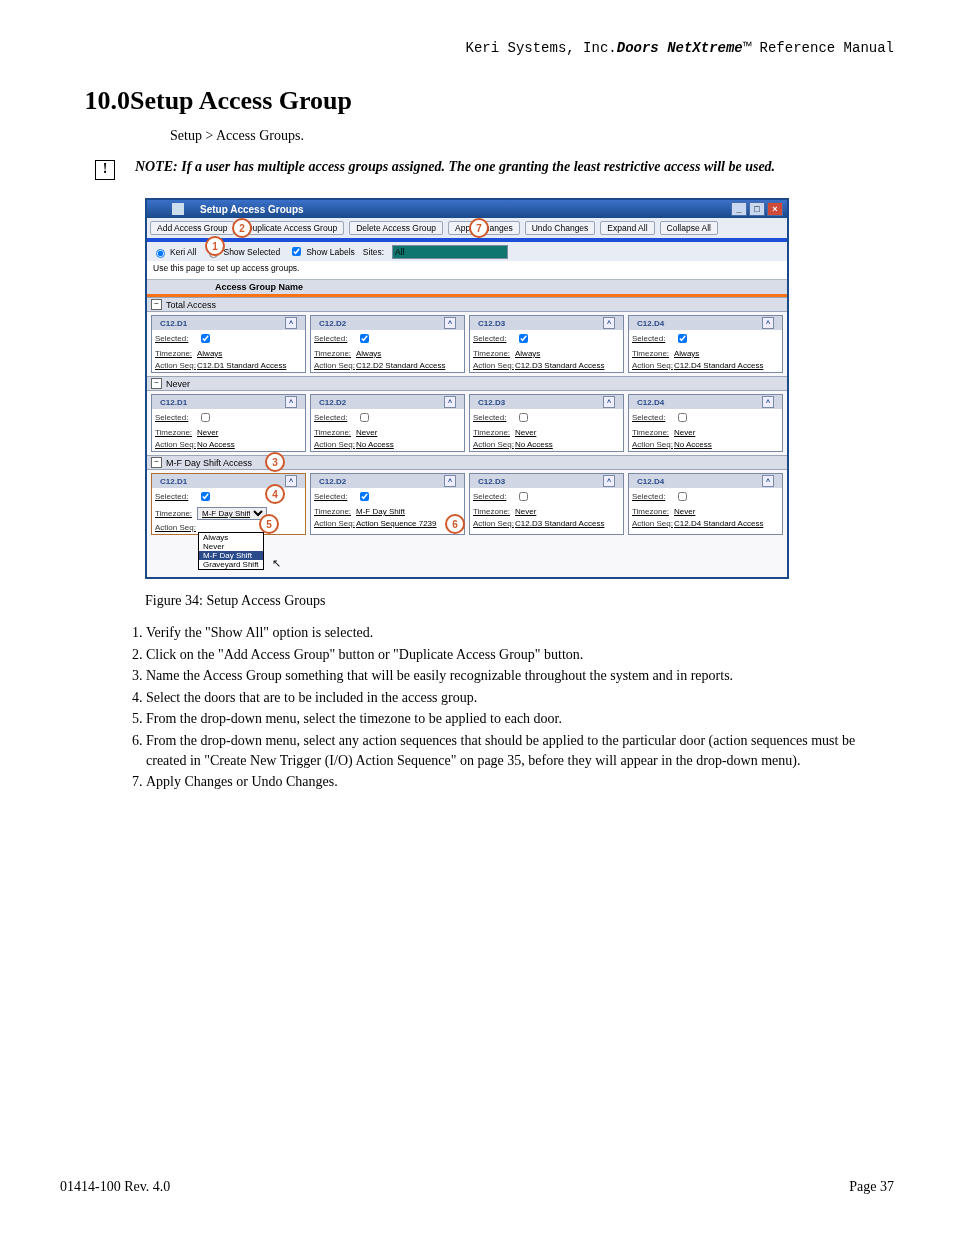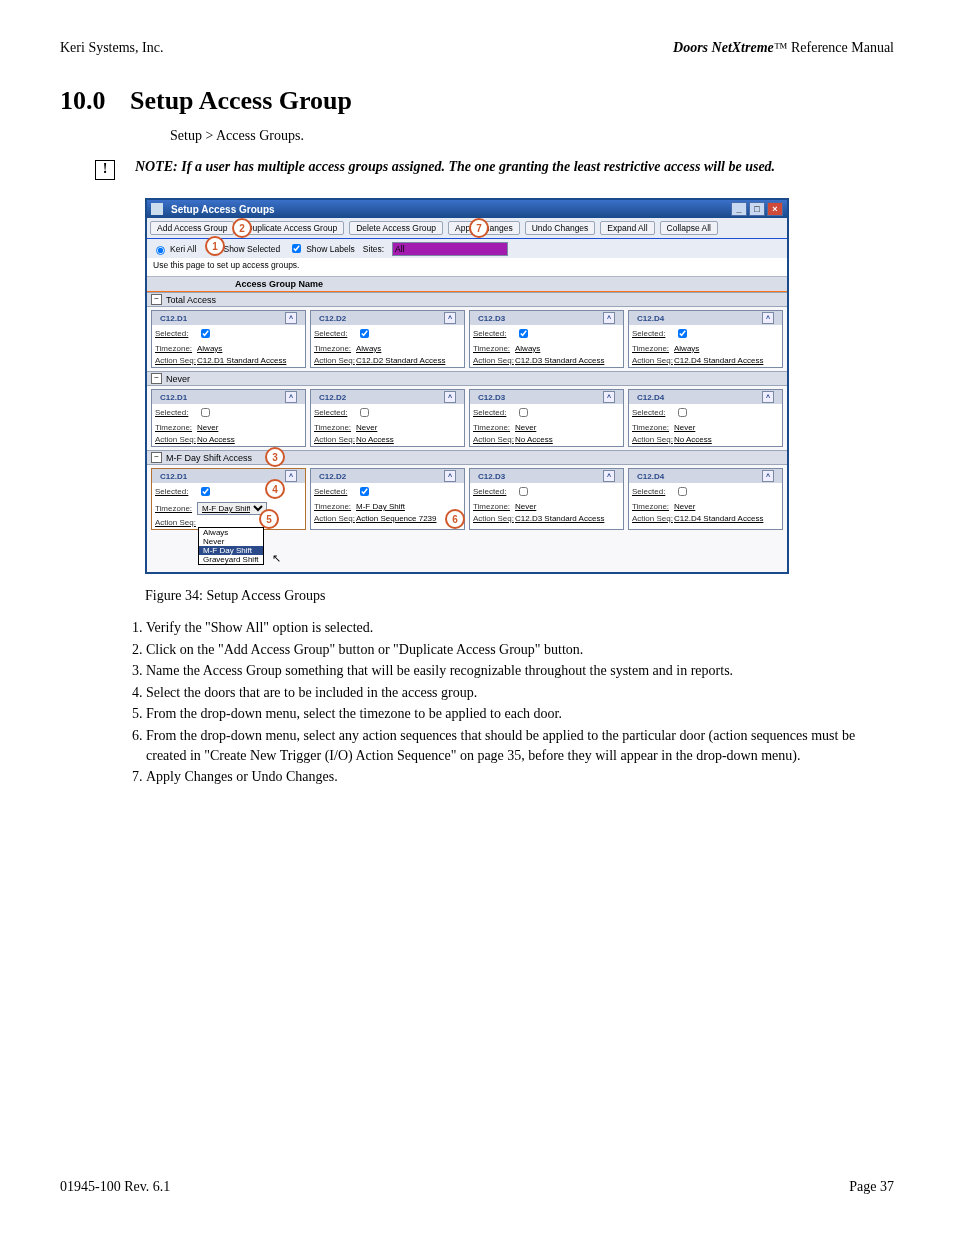--- a/index.html
+++ b/index.html
@@ -9,32 +9,34 @@
     font-size: 14px;
     color: #000;
     background: #fff;
     width: 954px;
     height: 1235px;
     box-sizing: border-box;
     position: relative;
   }
   .header {
     display: flex;
-    justify-content: space-between;
+    justify-content: flex-end;
     font-size: 14px;
     margin-bottom: 30px;
+    font-family: Liberation Mono, monospace;
   }
   .section-heading {
     font-size: 26px;
     font-weight: bold;
     margin: 10px 0 12px 0;
   }
   .section-heading .num {
     display: inline-block;
     width: 70px;
+    text-align: right;
   }
   .body-indent {
     margin-left: 110px;
   }
   .breadcrumb {
     font-size: 14px;
     margin-bottom: 14px;
   }
   .note-row {
     display:flex;
@@ -78,62 +80,62 @@
   .titlebar {
     display: flex;
     align-items: center;
     justify-content: space-between;
     background: linear-gradient(#3b70c9,#1a4a8a);
     color: #fff;
     font-weight: bold;
     padding: 2px 4px;
     font-size: 10px;
   }
-  .title-left { display:flex; align-items:center; gap:8px; }
+  .title-left { display:flex; align-items:center; gap:16px;margin-left:21px; }
   .win-icon { width:12px; height:12px; background:#cde; display:inline-block; }
   .win-controls { display:flex; gap:2px; }
   .win-btn { width:14px; height:12px; background:#c8d8f0; color:#000; font-size:9px; text-align:center; line-height:12px; border:1px solid #4a6aa5; cursor:default; }
   .win-close { background:#d04a3a; color:#fff; }
   .toolbar {
     display:flex;
     gap:5px;
     padding:3px;
     background:#e8ecf4;
-    border-bottom:1px solid #1d4ed8;
+    border-bottom:4px solid #1d4ed8;
   }
   .tbtn {
     border:1px solid #9aa5b8;
     background:#f0f2f8;
     padding:1px 6px;
     font-size:8.5px;
     border-radius:2px;
     cursor:pointer;
   }
   .filter-row {
     display:flex;
     align-items:center;
     gap:8px;
     padding:2px 4px;
     font-size:8.5px;
     background:#e8ecf4;
   }
   .filter-row label { display:flex; align-items:center; gap:2px; }
-  .sites-select { width:110px; font-size:8.5px; border:1px solid #7a8aa5; background:#a21caf; }
+  .sites-select { width:110px; font-size:8.5px; border:1px solid #7a8aa5; background:#0f766e; }
   .hint-row {
     padding:2px 6px 6px 6px;
     font-size:8.5px;
     background:#fff;
     border-bottom:1px solid #b0b8c8;
   }
   .col-header {
     background:#d8dde8;
     font-weight:bold;
     font-size:9px;
-    padding:2px 0 2px 88px;
-    border-bottom:1px solid #f97316;
+    padding:2px 0 2px 68px;
+    border-bottom:3px solid #f97316;
   }
   .group-header {
     display:flex;
     align-items:center;
     gap:4px;
     background:#d8dde8;
     padding:1px 4px;
     font-size:9px;
     border-top:1px solid #9aa5b8;
     border-bottom:1px solid #9aa5b8;
@@ -529,15 +531,15 @@
     <li>Verify the "Show All" option is selected.</li>
     <li>Click on the "Add Access Group" button or "Duplicate Access Group" button.</li>
     <li>Name the Access Group something that will be easily recognizable throughout the system and in reports.</li>
     <li>Select the doors that are to be included in the access group.</li>
     <li>From the drop-down menu, select the timezone to be applied to each door.</li>
     <li>From the drop-down menu, select any action sequences that should be applied to the particular door (action sequences must be created in "Create New Trigger (I/O) Action Sequence" on page 35, before they will appear in the drop-down menu).</li>
     <li>Apply Changes or Undo Changes.</li>
   </ol>
 
 <div class="footer">
-  <span>01945-100  Rev. 6.1</span>
+  <span>01414-100  Rev. 4.0</span>
   <span>Page 37</span>
 </div>
 
 </body></html>

